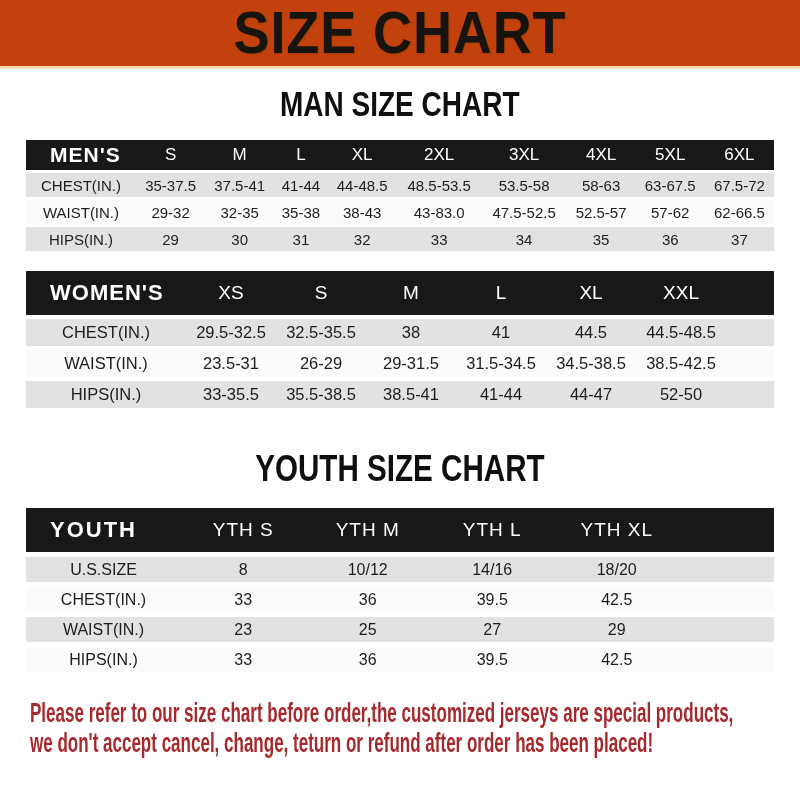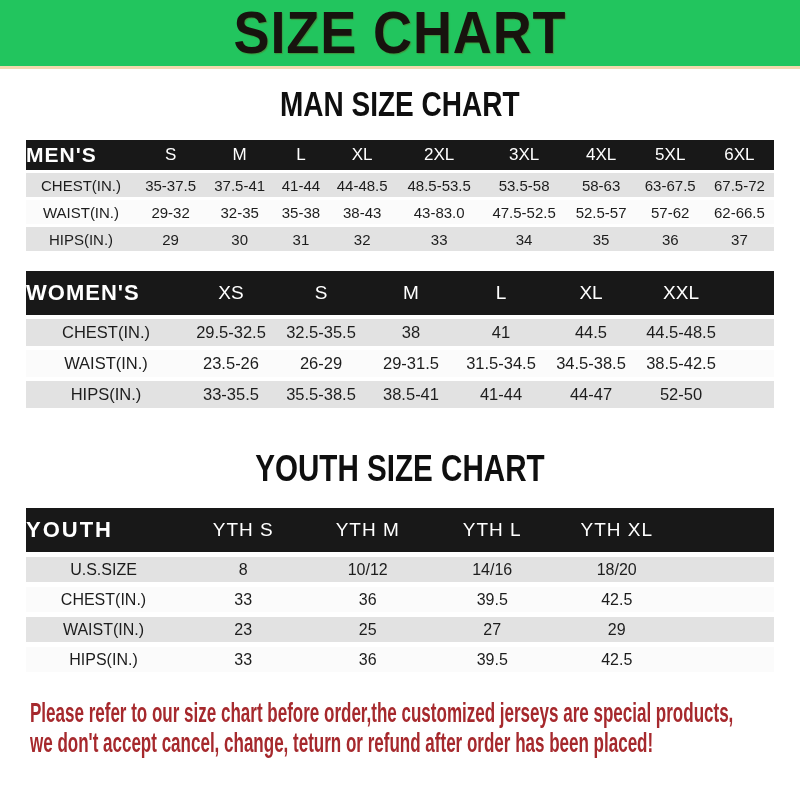--- a/index.html
+++ b/index.html
@@ -1,42 +1,42 @@
 <!DOCTYPE html>
 <html><head>
 <meta charset="utf-8">
 <style>
   * { box-sizing: border-box; }
   body { margin: 0; background: #ffffff; font-family: "Liberation Sans", sans-serif; }
   .page { position: relative; width: 800px; height: 800px; background: #ffffff; overflow: hidden; }
 
   
   .banner {
-    height: 69px; background: #22c55e; border-bottom: 3px solid #F3D9AE;
+    height: 69px; background: #c2410c; border-bottom: 3px solid #F3D9AE;
     display: flex; align-items: center; justify-content: center;
   }
   .banner-title {
     display: inline-block; font-size: 60px; font-weight: bold; color: #17130e;
     line-height: 1; letter-spacing: 1px; transform: scaleX(0.9);
     text-shadow: 1px 1px 1px rgba(120,60,0,0.35);
   }
 
   
   .section-heading { margin: 16px; text-align: center; color: #0f0f0f; line-height: 1; }
   .section-heading .cond { display: inline-block; font-weight: bold; transform: scaleX(0.8); letter-spacing: 0; white-space: nowrap; }
   .men   .section-heading { margin-top: 17px; font-size: 35px; }
   .women .section-heading { margin-top: 14px; font-size: 37px; }
   .youth .section-heading { margin-top: 38px; font-size: 37px; }
 
   
   .size-table { width: 748px; margin: 13px auto 0 auto; border-collapse: separate; }
   .size-table thead th {
     background: #181818; color: #ffffff; font-weight: normal; text-align: center; padding: 0 2px;
   }
-  .size-table thead th:first-child { text-align: left; padding-left: 0; font-weight: bold; }
+  .size-table thead th:first-child { text-align: left; padding-left: 24px; font-weight: bold; }
   .size-table tbody td { text-align: center; color: #1d1d1d; padding: 0 2px; }
   .size-table tbody tr:nth-child(odd)  td { background: #E2E2E2; }
   .size-table tbody tr:nth-child(even) td { background: #FBFBFB; }
 
   .men-table   { table-layout: auto;  border-spacing: 0 3px; }
   .women-table { table-layout: fixed; border-spacing: 0 4px; }
   .youth-table { table-layout: fixed; border-spacing: 0 5px; }
 
   .men-table   thead th { height: 30px; font-size: 17px; }
   .men-table   thead th:first-child { width: 110px; font-size: 21px; letter-spacing: 1px; }
@@ -146,21 +146,21 @@
             <td>29.5-32.5</td>
             <td>32.5-35.5</td>
             <td>38</td>
             <td>41</td>
             <td>44.5</td>
             <td>44.5-48.5</td>
             <td class="filler"></td>
           </tr>
           <tr>
             <td>WAIST(IN.)</td>
-            <td>23.5-26</td>
+            <td>23.5-31</td>
             <td>26-29</td>
             <td>29-31.5</td>
             <td>31.5-34.5</td>
             <td>34.5-38.5</td>
             <td>38.5-42.5</td>
             <td class="filler"></td>
           </tr>
           <tr>
             <td>HIPS(IN.)</td>
             <td>33-35.5</td>

